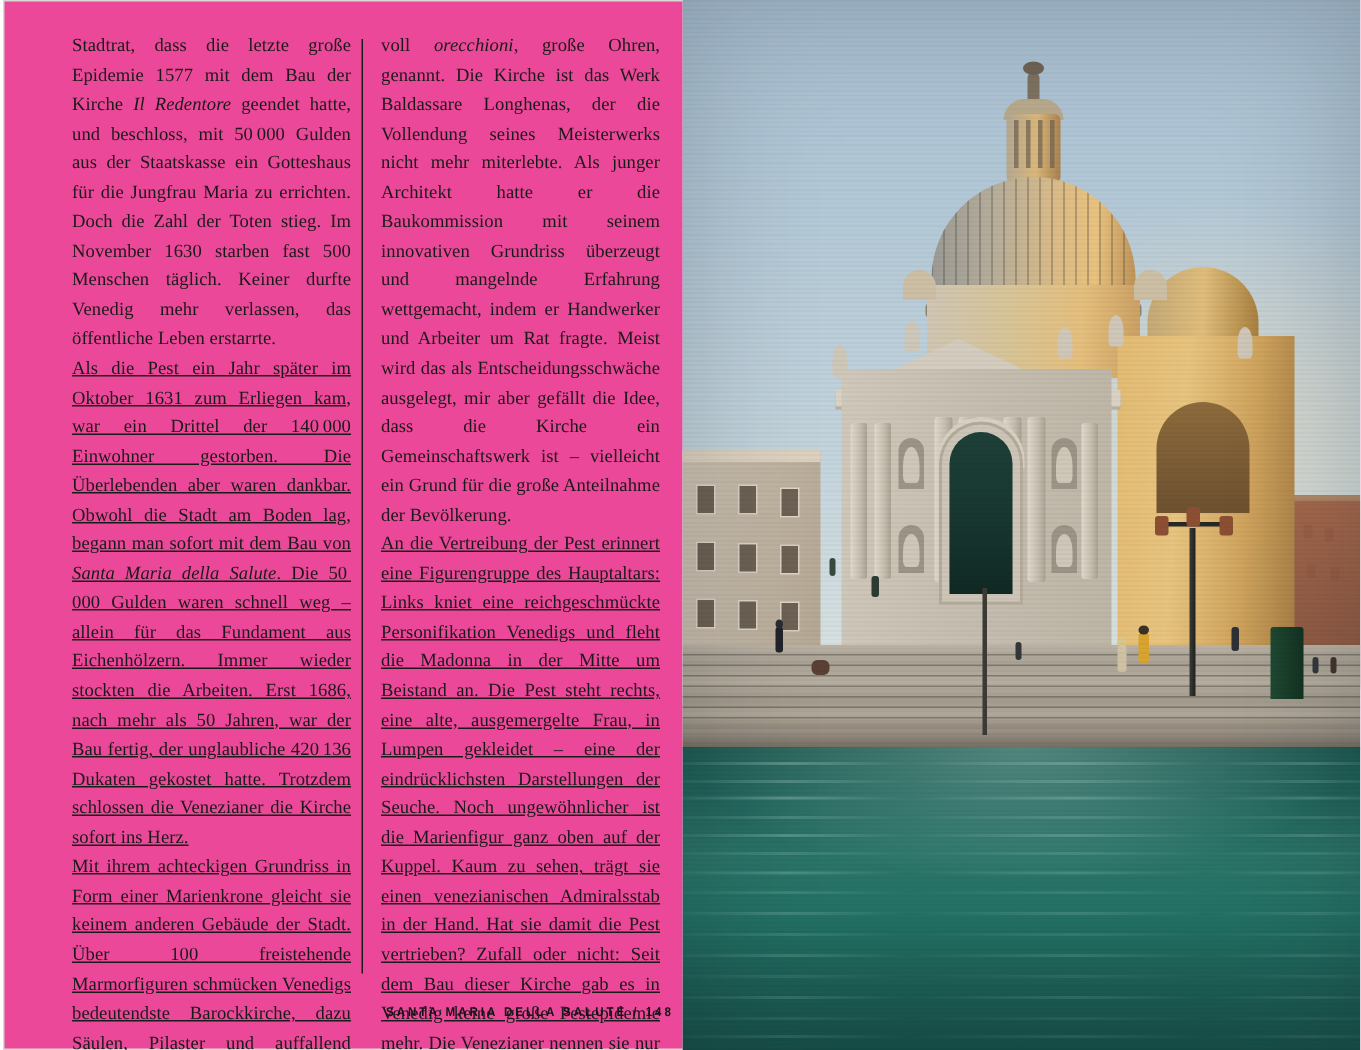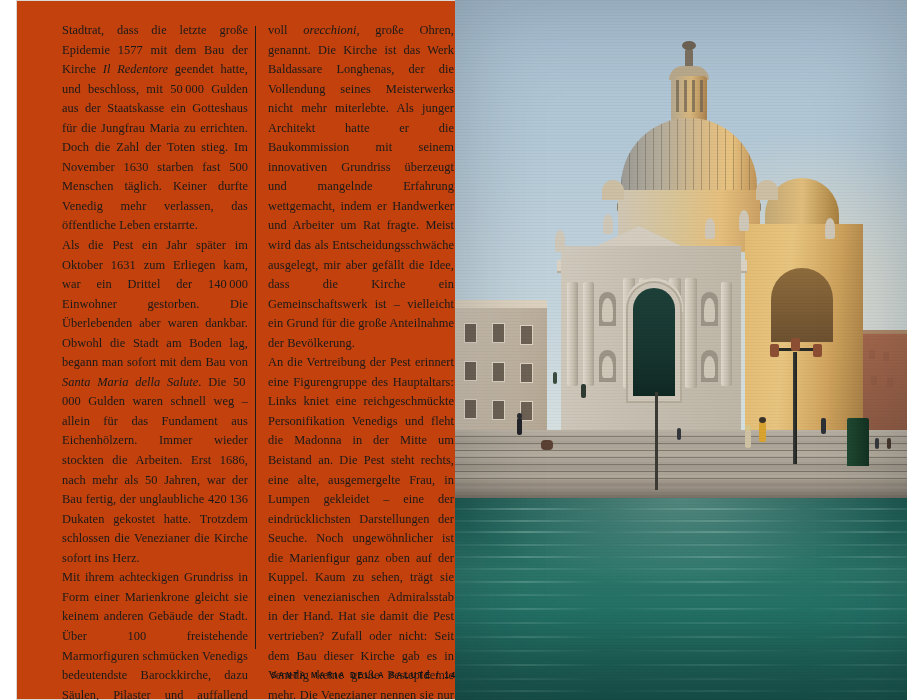--- a/index.html
+++ b/index.html
@@ -3,42 +3,42 @@
 <meta charset="utf-8">
 <title>Book Spread — Santa Maria della Salute</title>
 <style>
   html,body{margin:0;padding:0;background:#fff;}
   body{width:907px;height:700px;overflow:hidden;
        font-family:"Liberation Serif","DejaVu Serif",serif;}
 
   .spread{position:relative;width:907px;height:700px;background:#ffffff;overflow:hidden;}
 
   
-  .text-page{position:absolute;left:16px;top:0;width:496px;height:700px;
-             background:#c2410c;box-sizing:border-box;
+  .text-page{position:absolute;left:2px;top:0;width:496px;height:700px;
+             background:#ec4899;box-sizing:border-box;
              border:1px solid #d8d8d4;border-right:none;}
 
   .columns{position:absolute;left:45px;top:20px;width:396px;height:624px;
            display:flex;gap:0;}
   .col{width:186px;position:relative;}
   .col-left{padding-right:9px;}
   .col-right{padding-left:11px;}
 
   .divider{position:absolute;left:238px;top:25px;width:1px;height:623px;
            background:#1c1c1c;}
 
   .col p{margin:0;
          font-size:12.4px;line-height:19.55px;
          color:#1a1a1a;
          text-align:justify;
          text-justify:inter-word;
          hyphens:none;
          -webkit-hyphens:none;
          letter-spacing:0.005em;}
-  .col p + p{margin-top:0;}
+  .col p + p{margin-top:0;text-decoration:underline;}
 
   em{font-style:italic;}
 
   .footer{position:absolute;left:0;top:663px;width:455px;text-align:right;}
   .footer-label{display:inline-block;
         font-family:"Liberation Sans","DejaVu Sans",sans-serif;
         font-size:8.4px;font-weight:700;
         letter-spacing:2.15px;
         color:#141414;
         transform:scaleX(0.92);

